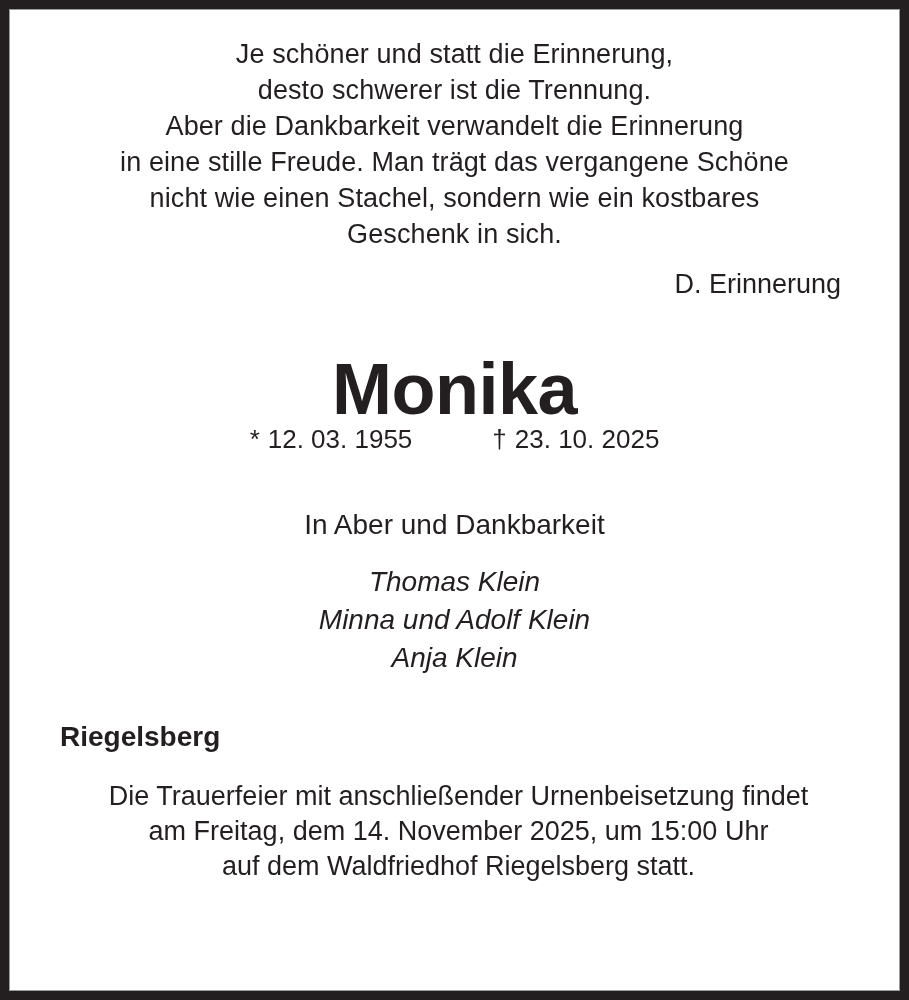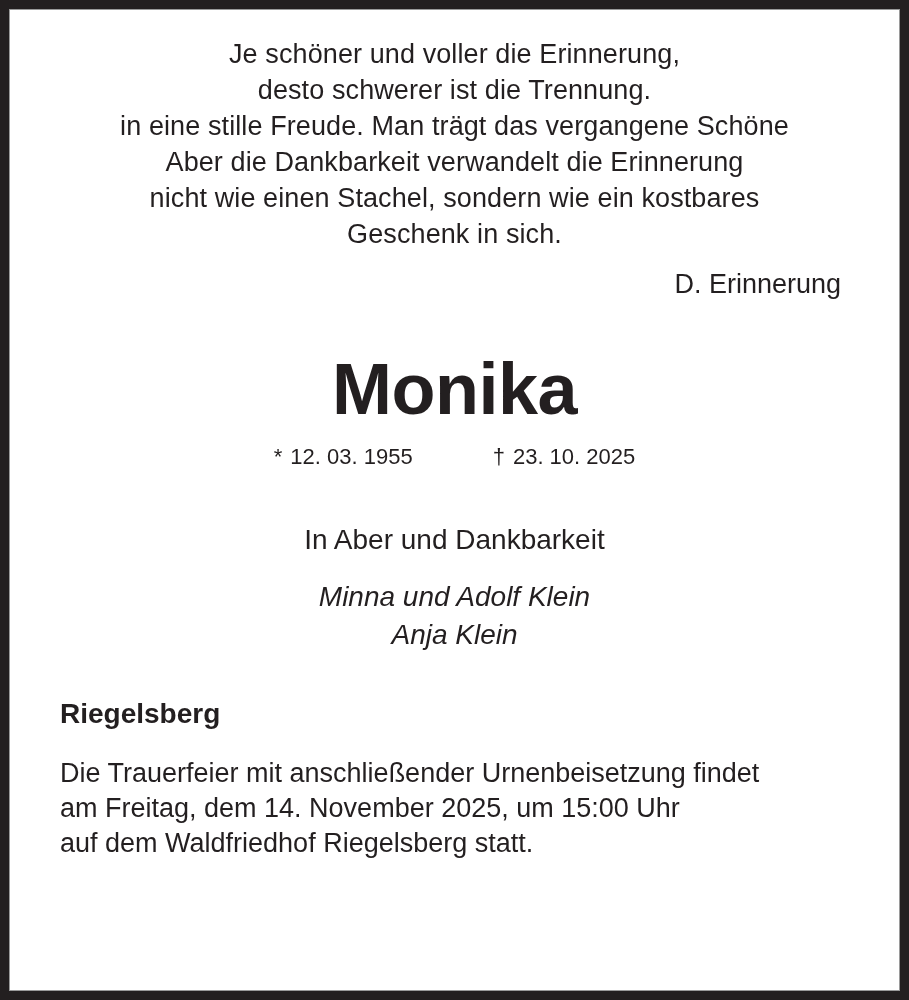--- a/index.html
+++ b/index.html
@@ -71,22 +71,21 @@
     line-height: 70px;
     letter-spacing: -0.5px;
   }
 
   
   .dates-row {
     display: flex;
     justify-content: center;
     align-items: baseline;
     gap: 80px;
-    margin-top: 20px;
-    font-size: 22px;
+    font-size: 26px;
     font-weight: 300;
   }
 
   .date-item {
     white-space: nowrap;
   }
 
   .date-symbol {
     display: inline-block;
     margin-right: 8px;
@@ -123,39 +122,40 @@
   }
 
   .details-location {
     font-size: 28px;
     font-weight: 700;
     line-height: 36px;
   }
 
   .details-paragraph {
     margin-top: 24px;
+    text-align: center;
   }
 
   .details-line {
     font-size: 27px;
     font-weight: 300;
     line-height: 35px;
   }
 </style>
 </head>
 <body>
 
 <div class="obituary-card">
   <div class="obituary-inner">
 
     <div class="verse-block">
-      <div class="verse-line">Je schöner und voller die Erinnerung,</div>
+      <div class="verse-line">Je schöner und statt die Erinnerung,</div>
       <div class="verse-line">desto schwerer ist die Trennung.</div>
+      <div class="verse-line">Aber die Dankbarkeit verwandelt die Erinnerung</div>
       <div class="verse-line">in eine stille Freude. Man trägt das vergangene Schöne</div>
-      <div class="verse-line">Aber die Dankbarkeit verwandelt die Erinnerung</div>
       <div class="verse-line">nicht wie einen Stachel, sondern wie ein kostbares</div>
       <div class="verse-line">Geschenk in sich.</div>
       <div class="verse-attribution">D. Erinnerung</div>
     </div>
 
     <div class="name-block">
       <div class="name-line">Monika</div>
     </div>
 
     <div class="dates-row">
@@ -163,20 +163,21 @@
         <span class="date-symbol">*</span><span>12. 03. 1955</span>
       </div>
       <div class="date-item">
         <span class="date-symbol">†</span><span>23. 10. 2025</span>
       </div>
     </div>
 
     <div class="mourning-block">
       <div class="mourning-heading">In Aber und Dankbarkeit</div>
       <div class="survivor-list">
+        <div class="survivor-name">Thomas Klein</div>
         <div class="survivor-name">Minna und Adolf Klein</div>
         <div class="survivor-name">Anja Klein</div>
       </div>
     </div>
 
     <div class="details-block">
       <div class="details-location">Riegelsberg</div>
       <div class="details-paragraph">
         <div class="details-line">Die Trauerfeier mit anschließender Urnenbeisetzung findet</div>
         <div class="details-line">am Freitag, dem 14. November 2025, um 15:00 Uhr</div>

